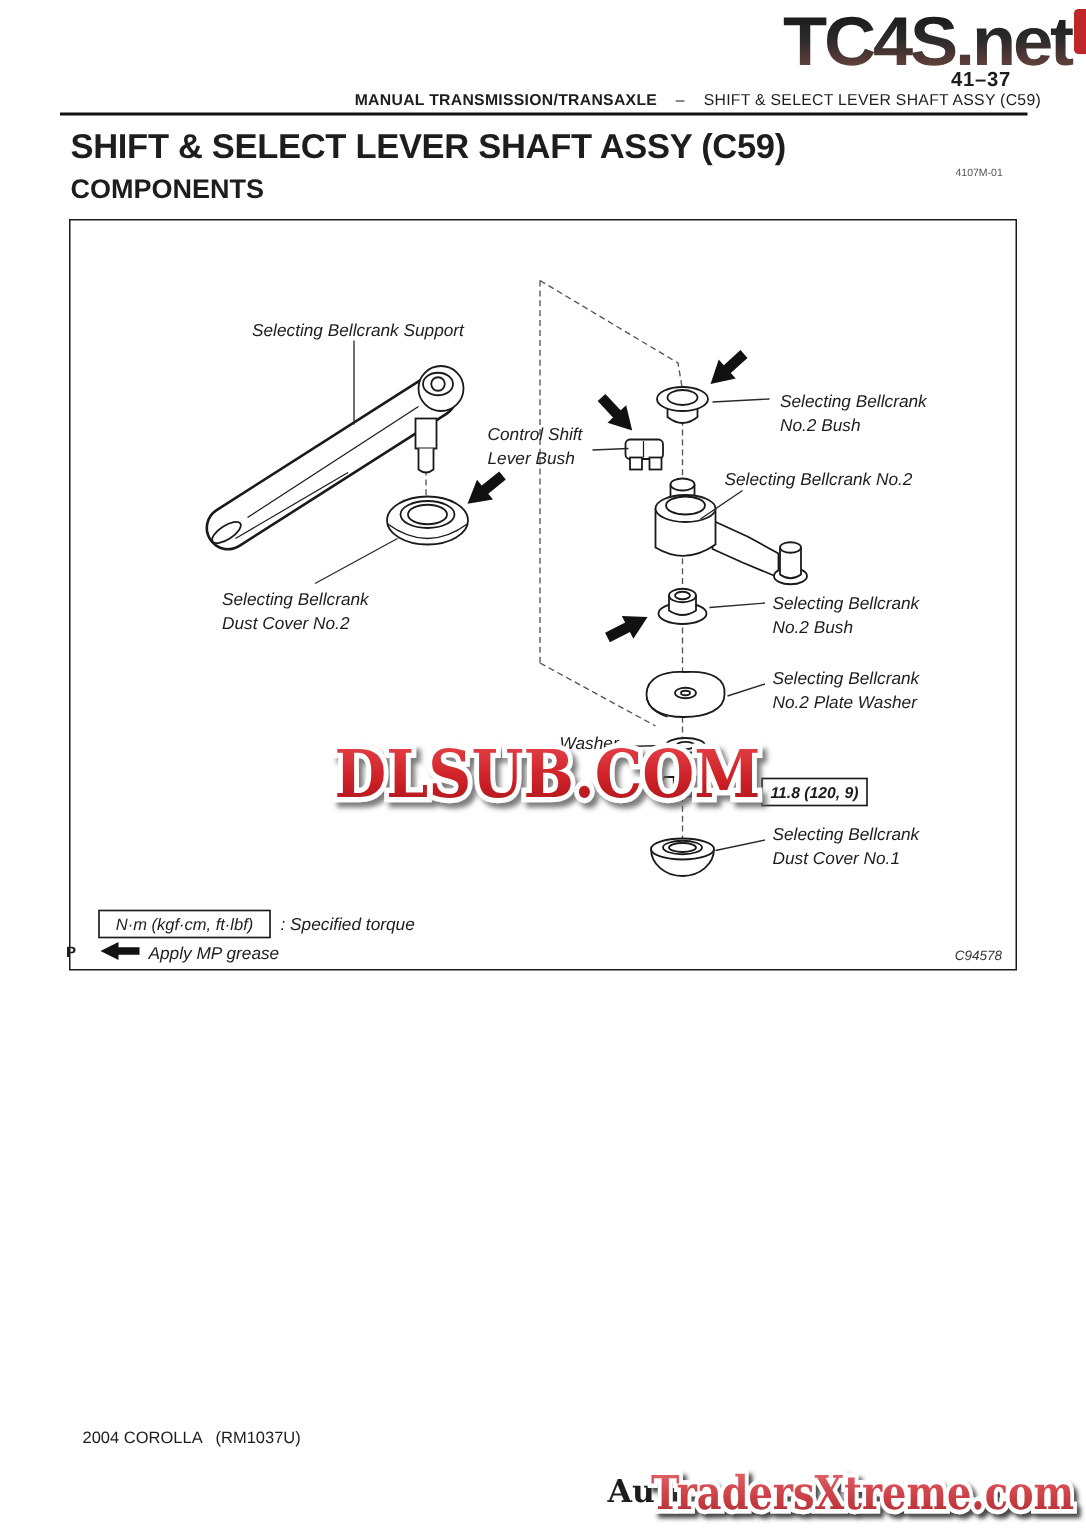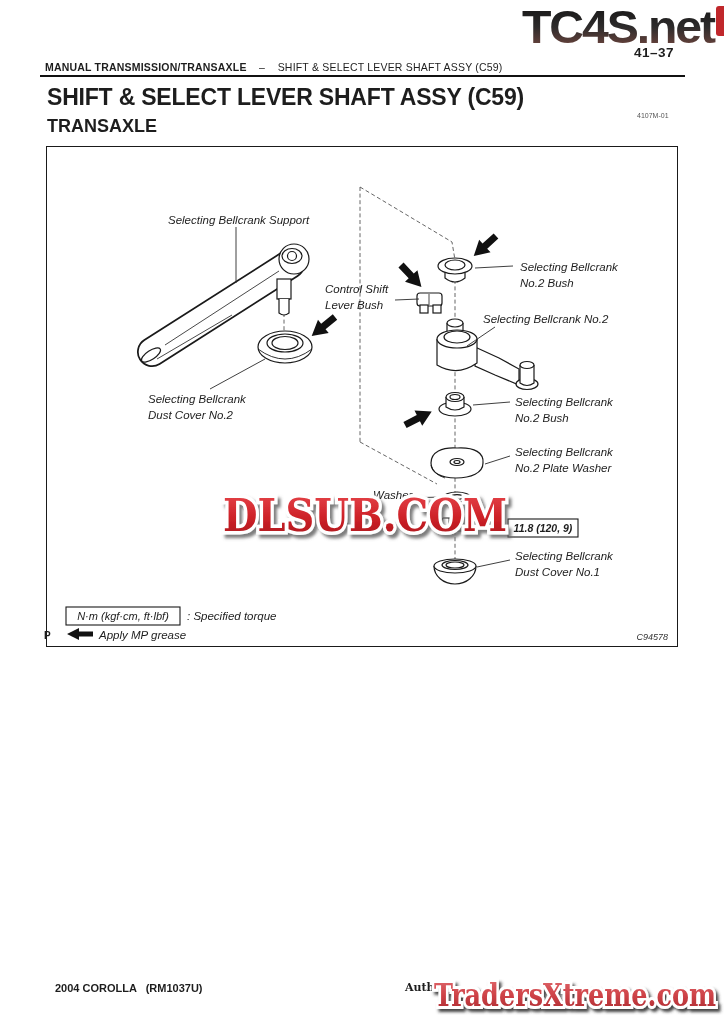--- a/index.html
+++ b/index.html
@@ -1,29 +1,29 @@
 <!DOCTYPE html>
 <html><head>
 <meta charset="utf-8">
 <style>
   html,body{margin:0;padding:0;background:#fff;}
   body{width:724px;height:1024px;position:relative;overflow:hidden;
        font-family:"Liberation Sans",sans-serif;color:#1d1d1d;}
   .abs{position:absolute;}
   .hdr-line{left:40px;top:75px;width:645px;height:2px;background:#111;}
-  .hdr-text{left:45px;width:630px;top:61px;text-align:left;font-size:10.5px;letter-spacing:.2px;}
+  .hdr-text{left:64px;width:630px;top:61px;text-align:right;font-size:10.5px;letter-spacing:.2px;}
   .hdr-text b{font-weight:bold;}
   .pageno{left:634px;top:45px;font-size:13.5px;font-weight:bold;letter-spacing:.5px;}
   .title{left:47px;top:84px;font-size:23px;font-weight:bold;letter-spacing:-.2px;}
   .subtitle{left:47px;top:116px;font-size:18px;font-weight:bold;}
   .codesmall{left:637px;top:112px;font-size:7px;color:#555;}
   .dbox{left:46px;top:146px;width:630px;height:499px;border:1.6px solid #1a1a1a;box-sizing:content-box;font-style:italic;}
   .corner-p{left:44px;top:630px;font-size:10px;font-weight:bold;}
-  .footer{left:55px;top:982px;font-size:11px;white-space:pre;font-weight:bold;}
-  .auth-black{left:405px;top:981px;font-size:11px;font-weight:bold;font-family:"DejaVu Serif",serif;z-index:4;}
+  .footer{left:55px;top:953px;font-size:11px;white-space:pre;}
+  .auth-black{left:405px;top:981px;font-size:21px;font-weight:bold;font-family:"DejaVu Serif",serif;z-index:4;}
   .wm{z-index:6;pointer-events:none;}
   .red-sliver{right:0;top:6px;width:8px;height:30px;background:#c0272b;z-index:3;border-radius:3px 0 0 3px;}
   svg text{font-family:"Liberation Sans",sans-serif;}
   .wm svg text{font-family:"DejaVu Serif",serif;}
   .logo svg text{font-family:"Liberation Sans",sans-serif;}
 </style>
 </head>
 <body>
 
 <div class="abs logo" style="left:520px;top:0px;">
@@ -46,21 +46,21 @@
 <div class="abs hdr-text">
   <b>MANUAL TRANSMISSION/TRANSAXLE</b>
   <span>&nbsp;&nbsp;</span>
   <span>–</span>
   <span>&nbsp;&nbsp;</span>
   <span>SHIFT &amp; SELECT LEVER SHAFT ASSY (C59)</span>
 </div>
 <div class="abs hdr-line"></div>
 
 <div class="abs title">SHIFT &amp; SELECT LEVER SHAFT ASSY (C59)</div>
-<div class="abs subtitle">TRANSAXLE</div>
+<div class="abs subtitle">COMPONENTS</div>
 <div class="abs codesmall">4107M-01</div>
 
 <div class="abs dbox">
 <svg width="630" height="500" viewBox="0 0 630 500">
   <g stroke="#555" stroke-width="0.9" stroke-dasharray="4 2.6" fill="none">
     <polyline points="313,40 405,95 408,113"></polyline>
     <line x1="313" y1="40" x2="313" y2="295"></line>
     <line x1="313" y1="295" x2="390" y2="337"></line>
     <line x1="408" y1="113" x2="408" y2="435"></line>
     <line x1="237" y1="166" x2="237" y2="188"></line>

